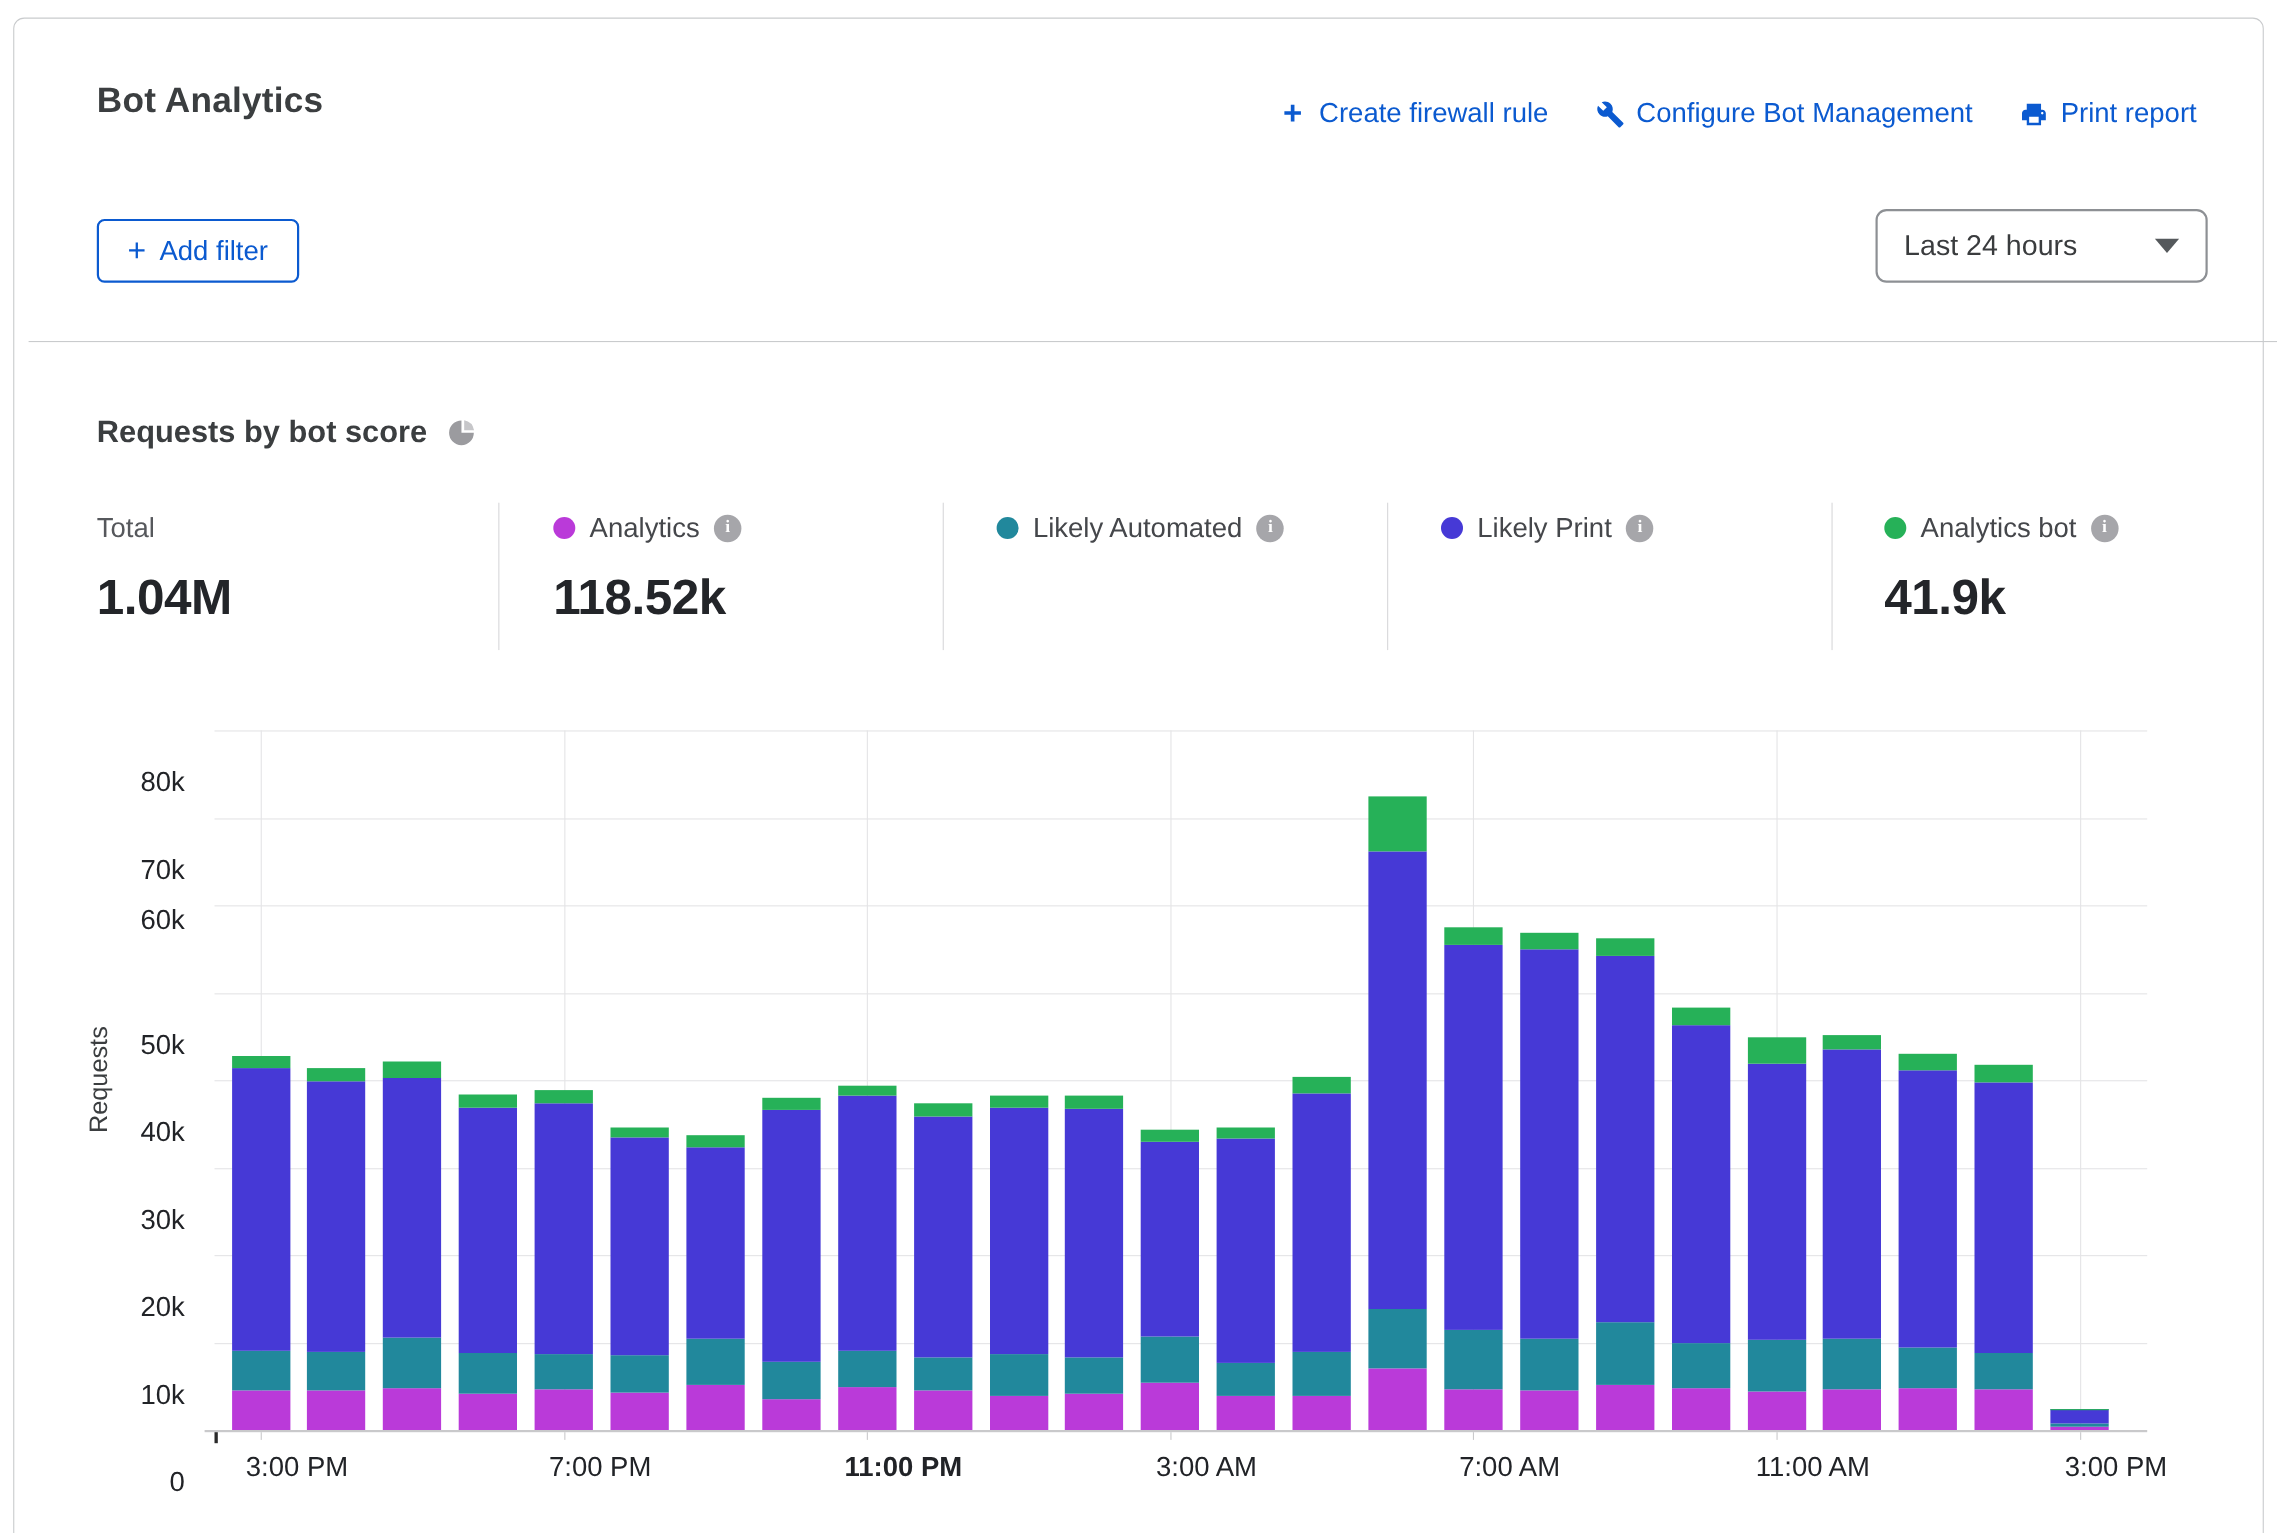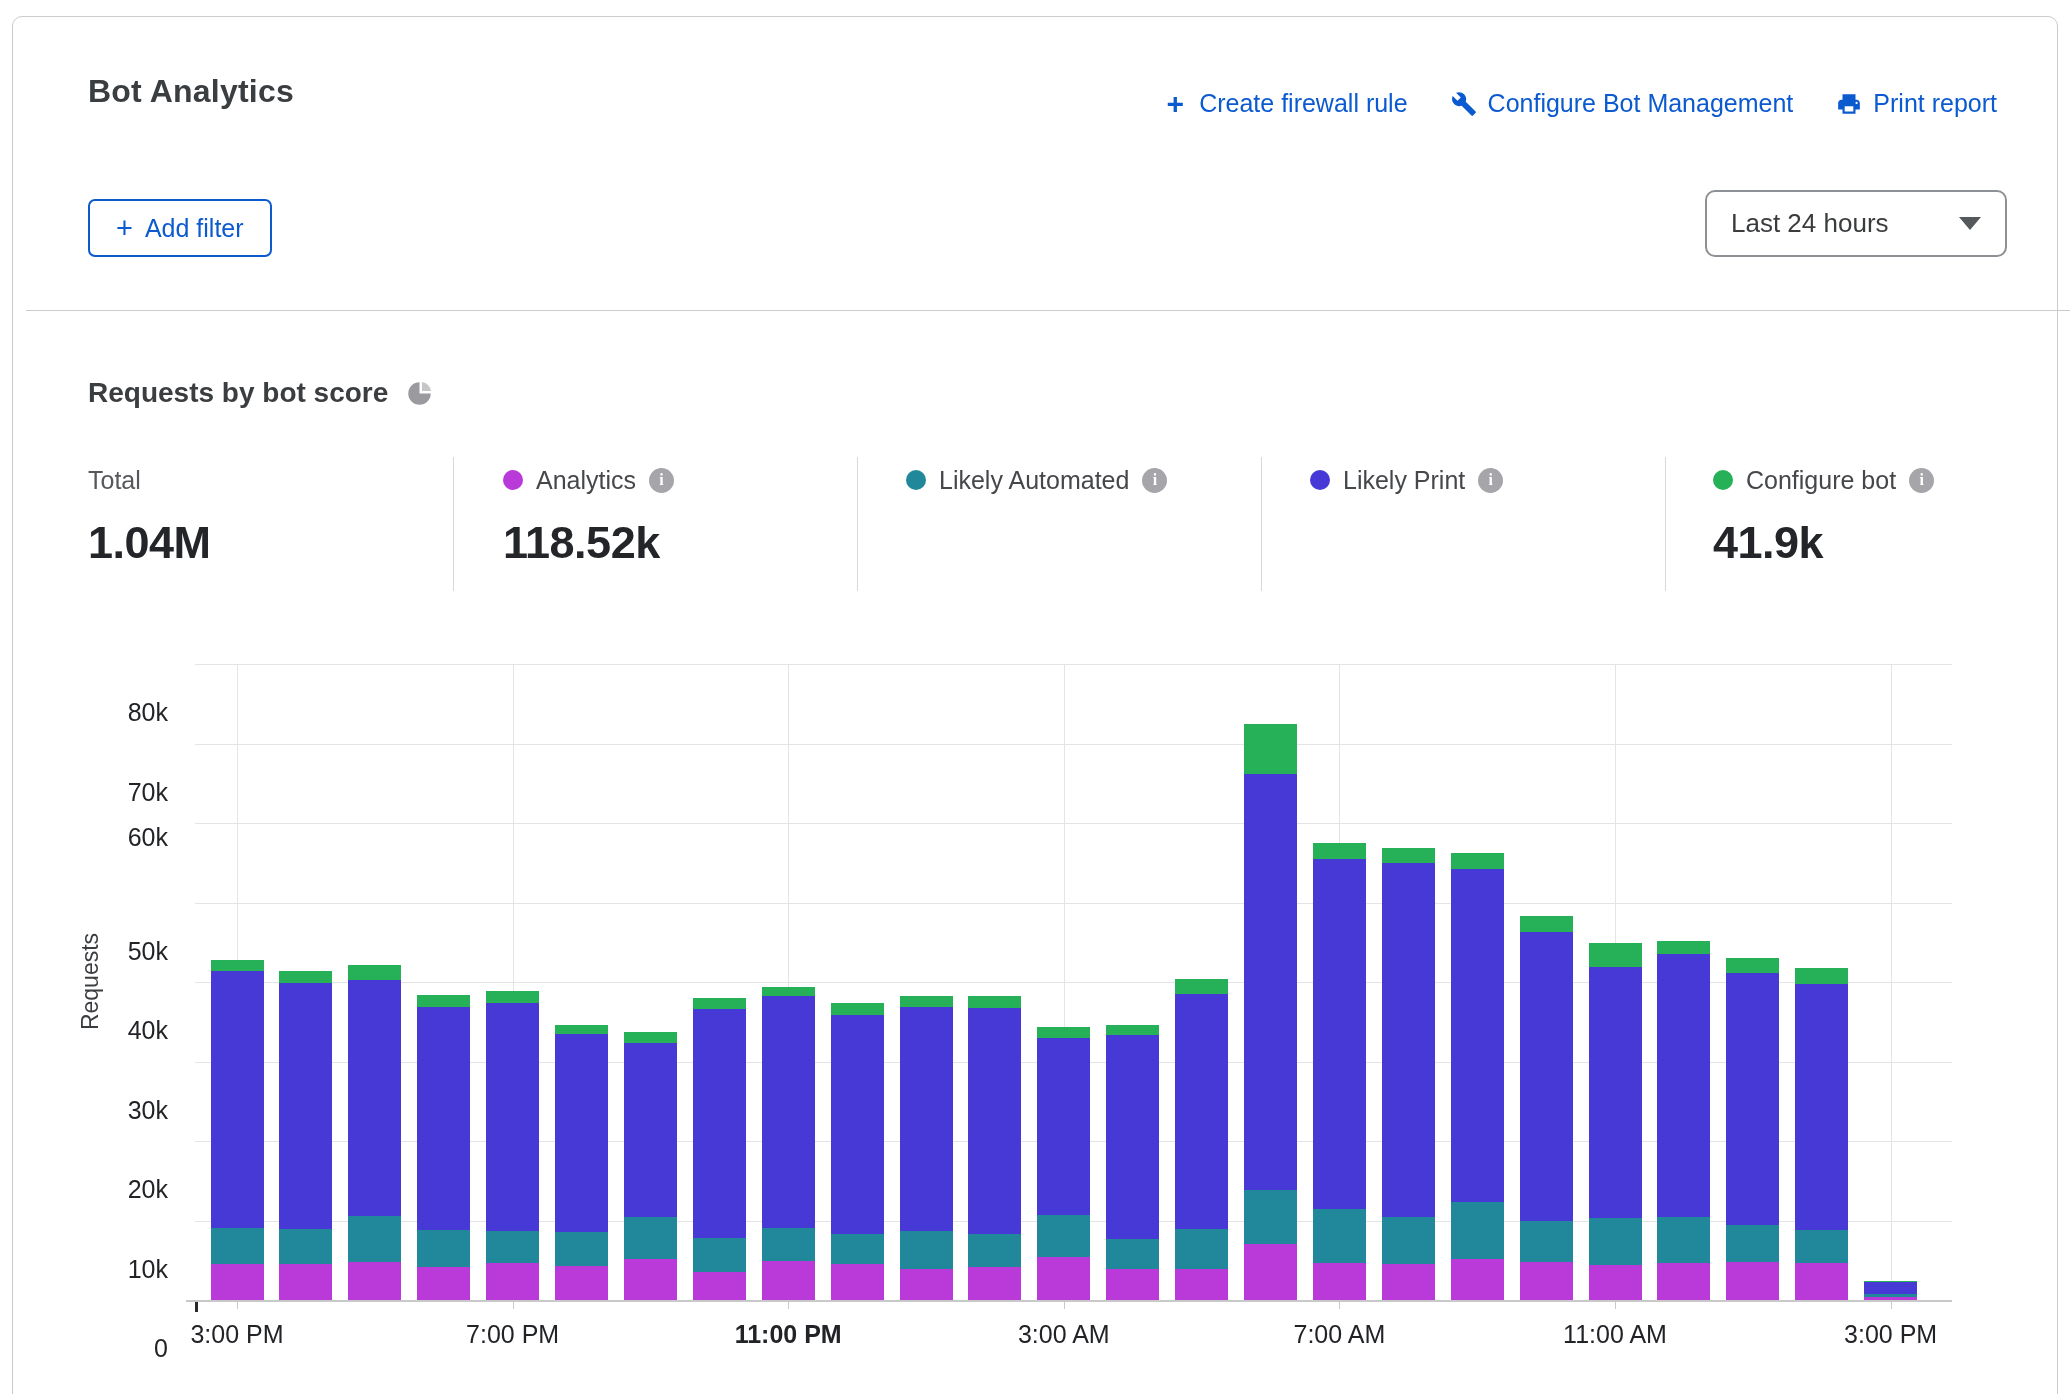--- a/index.html
+++ b/index.html
@@ -51,21 +51,21 @@
   .stat-divider { position:absolute; top:440px; width:1px; height:134px; background:#d8d8da; }
 
   
   .chart-layer { position:absolute; left:0; top:0; width:2070px; height:1394px; pointer-events:none; }
   .chart-layer .hgrid { position:absolute; height:1px; background:#e4e4e6; }
   .chart-layer .vgrid { position:absolute; width:1px; background:#e4e4e6; }
   .chart-layer .baseline { position:absolute; height:2px; background:#c9c9cb; }
   .chart-layer .tick-dark { position:absolute; width:3px; height:10px; background:#2a2a2a; }
   .chart-layer .tick-light { position:absolute; width:1px; height:7px; background:#c9c9cb; }
   .ytick { position:absolute; font-size:25px; color:#212327; transform:translateY(-50%); text-align:right; width:90px;margin-top:48px; }
-  .xtick { position:absolute; font-size:25px; color:#212327; transform:translateX(-50%); white-space:nowrap; }
+  .xtick { position:absolute; font-size:25px; color:#212327; transform:translateX(-50%); white-space:nowrap;margin-left:33px; }
   .bar-seg { position:absolute; pointer-events:auto; }
   .y-axis-title { position:absolute; left:20px; top:968px; width:140px; text-align:center;
                   font-size:23px; color:#3b3e40; transform:rotate(-90deg); transform-origin:center; }
   .x-axis-title { position:absolute; top:1362px; font-size:23px; color:#3b3e40; transform:translateX(-50%);margin-top:40px; }
 </style>
 </head>
 <body>
 
 <div class="page">
   <div class="card">
@@ -143,21 +143,21 @@
         <div class="stat-col" style="left: 1297px;">
           <div class="stat-head">
             <span class="dot" style="background: rgb(70, 57, 214);"></span>
             <span class="stat-label">Likely Print</span>
             <span class="info-icon">i</span>
           </div>
         </div>
         <div class="stat-col" style="left: 1700px;">
           <div class="stat-head">
             <span class="dot" style="background: rgb(38, 177, 88);"></span>
-            <span class="stat-label">Configure bot</span>
+            <span class="stat-label">Analytics bot</span>
             <span class="info-icon">i</span>
           </div>
           <div class="stat-value">41.9k</div>
         </div>
         <div class="stat-divider" style="left: 440px;"></div>
         <div class="stat-divider" style="left: 844px;"></div>
         <div class="stat-divider" style="left: 1248px;"></div>
         <div class="stat-divider" style="left: 1652px;"></div>
       </div>
   </div>

